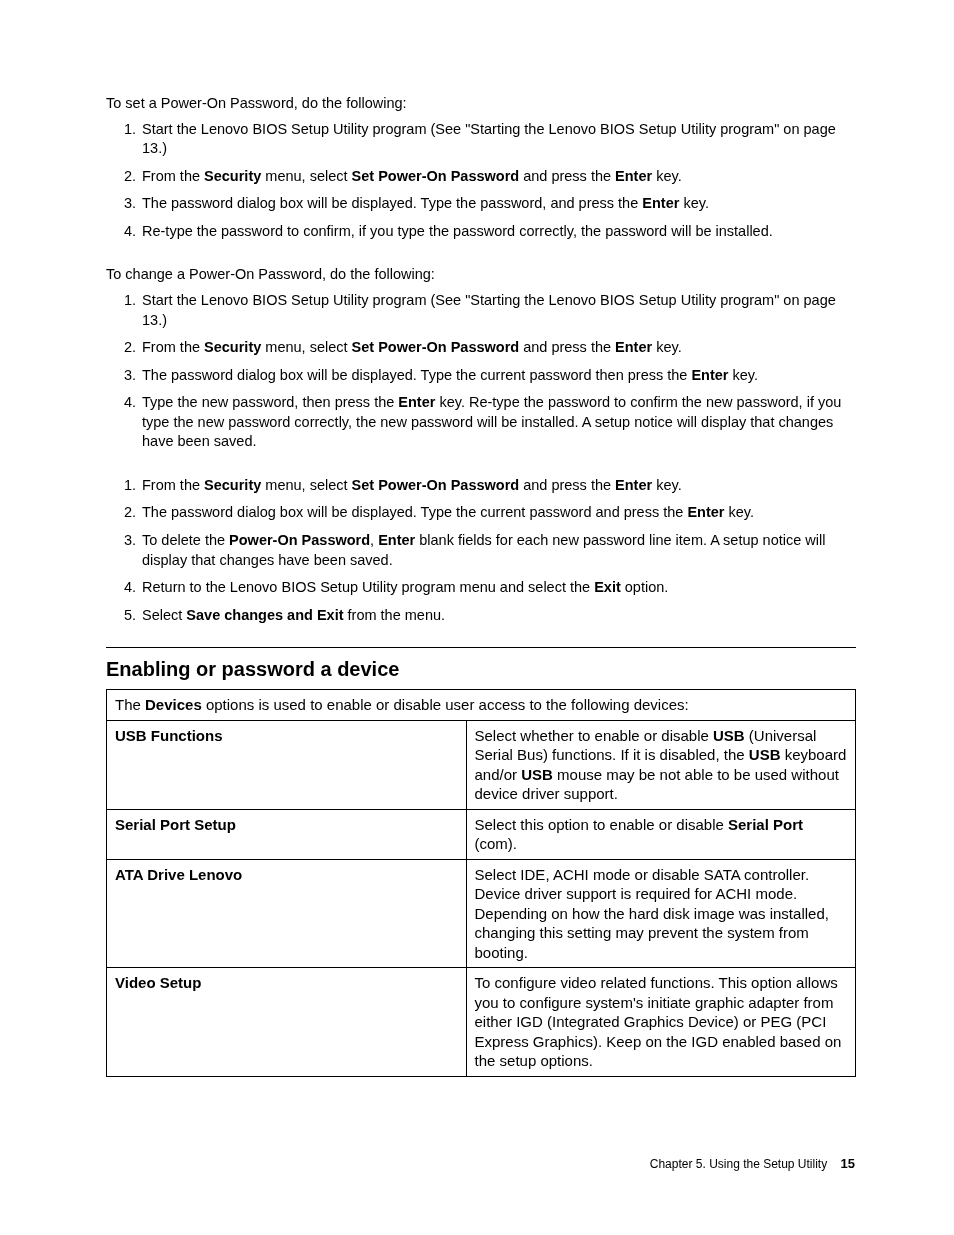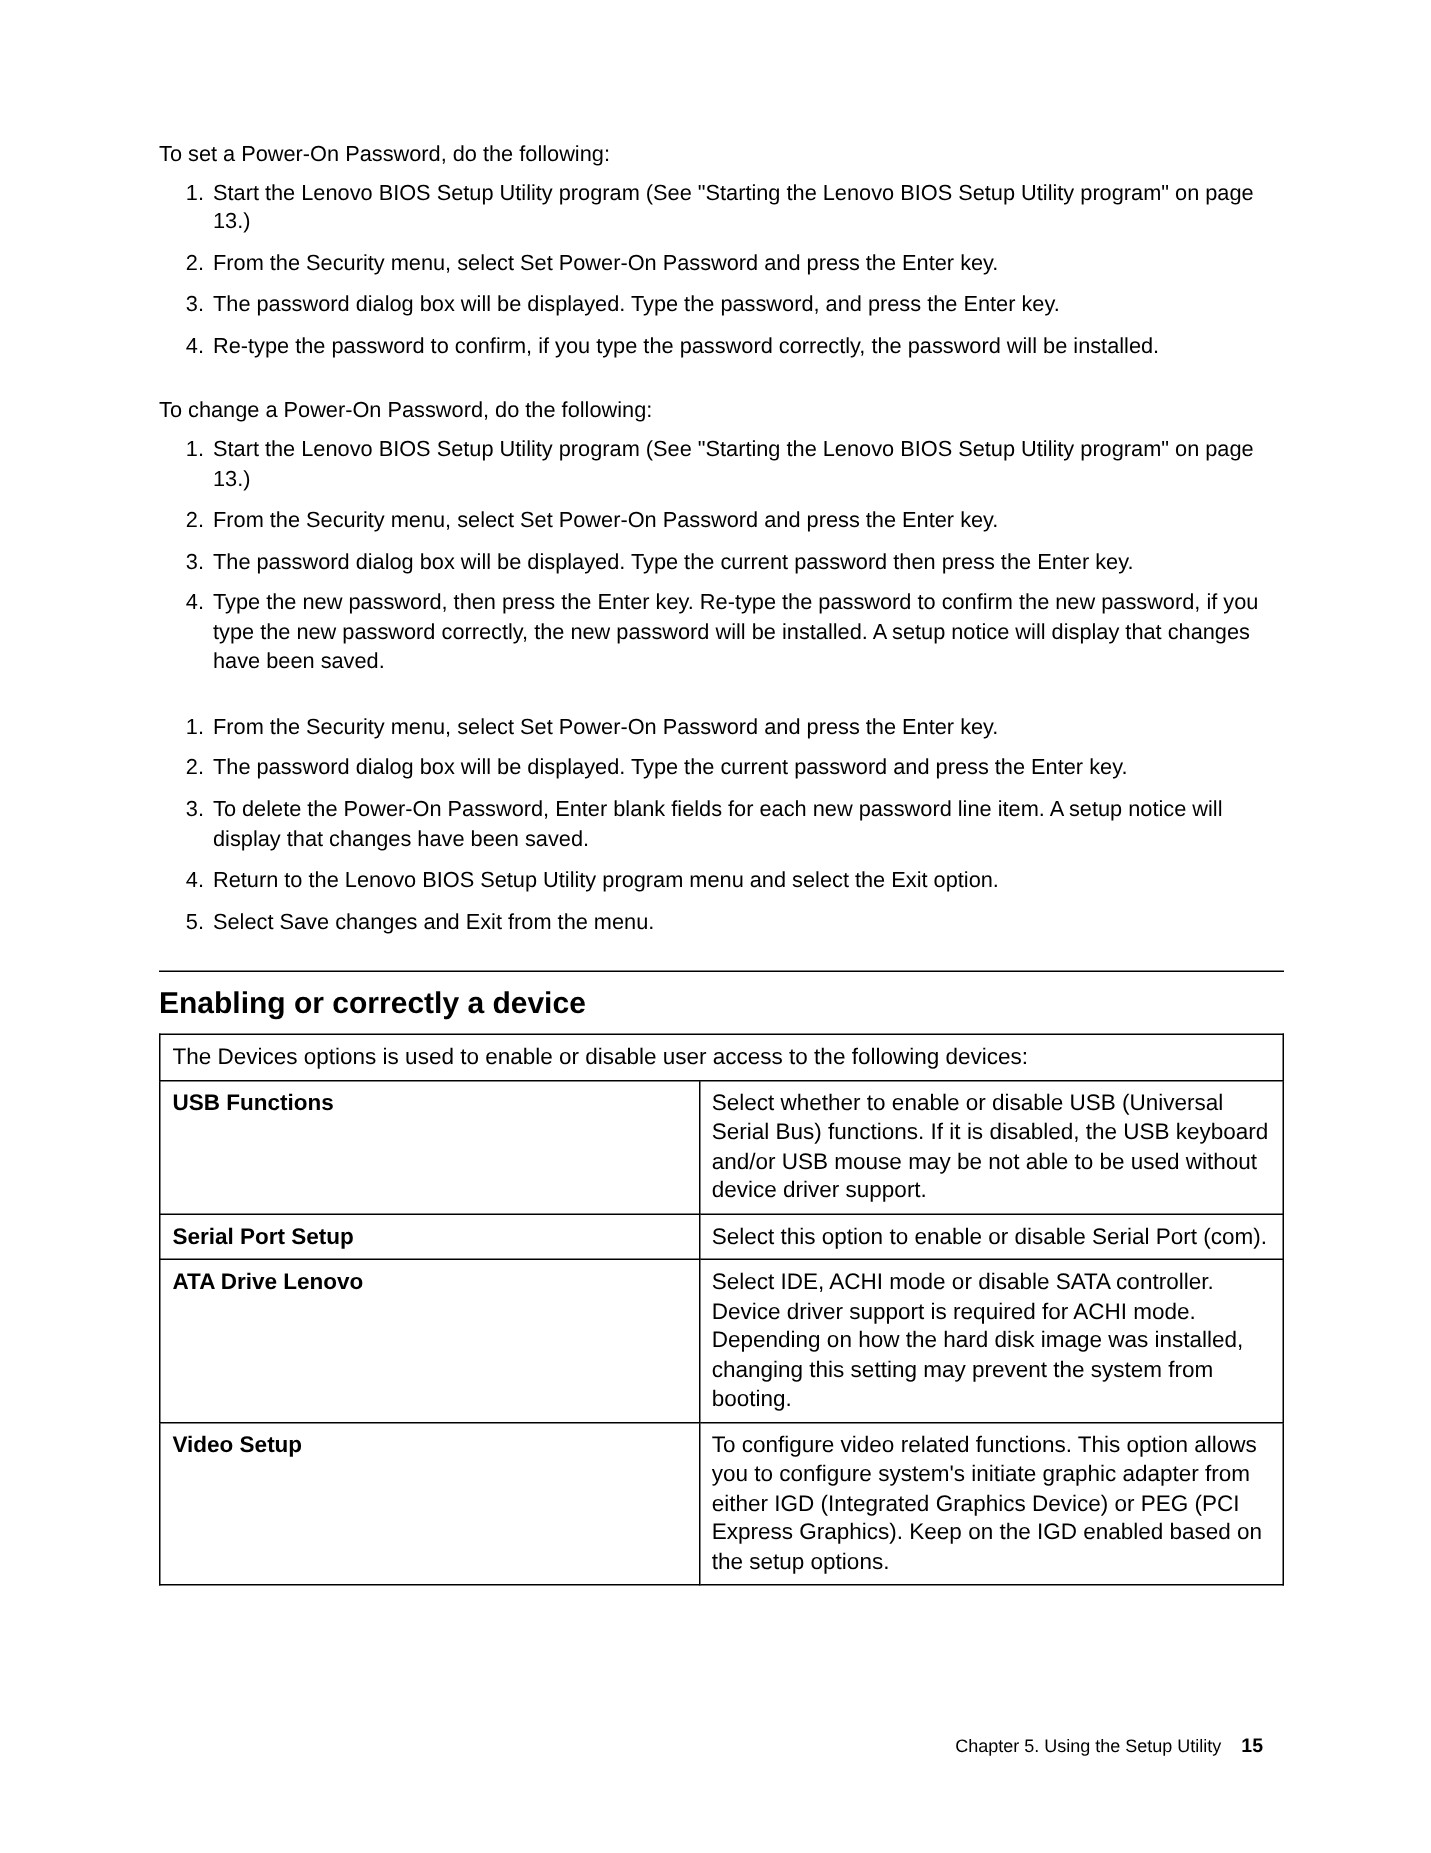--- a/index.html
+++ b/index.html
@@ -56,30 +56,30 @@
   }
   table.device-table td.label {
     font-weight: bold;
     width: 48%;
   }
   table.device-table tr.header td {
     font-weight: normal;
   }
   .footer {
     position: absolute;
-    right: 112px;
+    right: 99px;
     bottom: 62px;
     font-size: 12px;
   }
   .footer .pagenum {
     font-weight: bold;
     font-size: 13px;
     margin-left: 10px;
   }
-  b { font-weight: normal; }
+  b { font-weight: bold; }
 </style>
 </head>
 <body>
 
 <div class="content">
 
   <p class="intro">To set a Power-On Password, do the following:</p>
   <ol>
     <li>Start the Lenovo BIOS Setup Utility program (See "Starting the Lenovo BIOS Setup Utility program" on page 13.)</li>
     <li>From the <b>Security</b> menu, select <b>Set Power-On Password</b> and press the <b>Enter</b> key.</li>
@@ -100,21 +100,21 @@
   <div class="gap"></div>
 
   <ol>
     <li>From the <b>Security</b> menu, select <b>Set Power-On Password</b> and press the <b>Enter</b> key.</li>
     <li>The password dialog box will be displayed. Type the current password and press the <b>Enter</b> key.</li>
     <li>To delete the <b>Power-On Password</b>, <b>Enter</b> blank fields for each new password line item. A setup notice will display that changes have been saved.</li>
     <li>Return to the Lenovo BIOS Setup Utility program menu and select the <b>Exit</b> option.</li>
     <li>Select <b>Save changes and Exit</b> from the menu.</li>
   </ol>
 
-  <h2 class="section-heading">Enabling or correctly a device</h2>
+  <h2 class="section-heading">Enabling or password a device</h2>
 
   <table class="device-table">
     <tbody>
         <tr class="header">
       <td colspan="2">The <b>Devices</b> options is used to enable or disable user access to the following devices:</td>
     </tr>
     <tr>
       <td class="label">USB Functions</td>
       <td>Select whether to enable or disable <b>USB</b> (Universal Serial Bus) functions. If it is disabled, the <b>USB</b> keyboard and/or <b>USB</b> mouse may be not able to be used without device driver support.</td>
     </tr>

